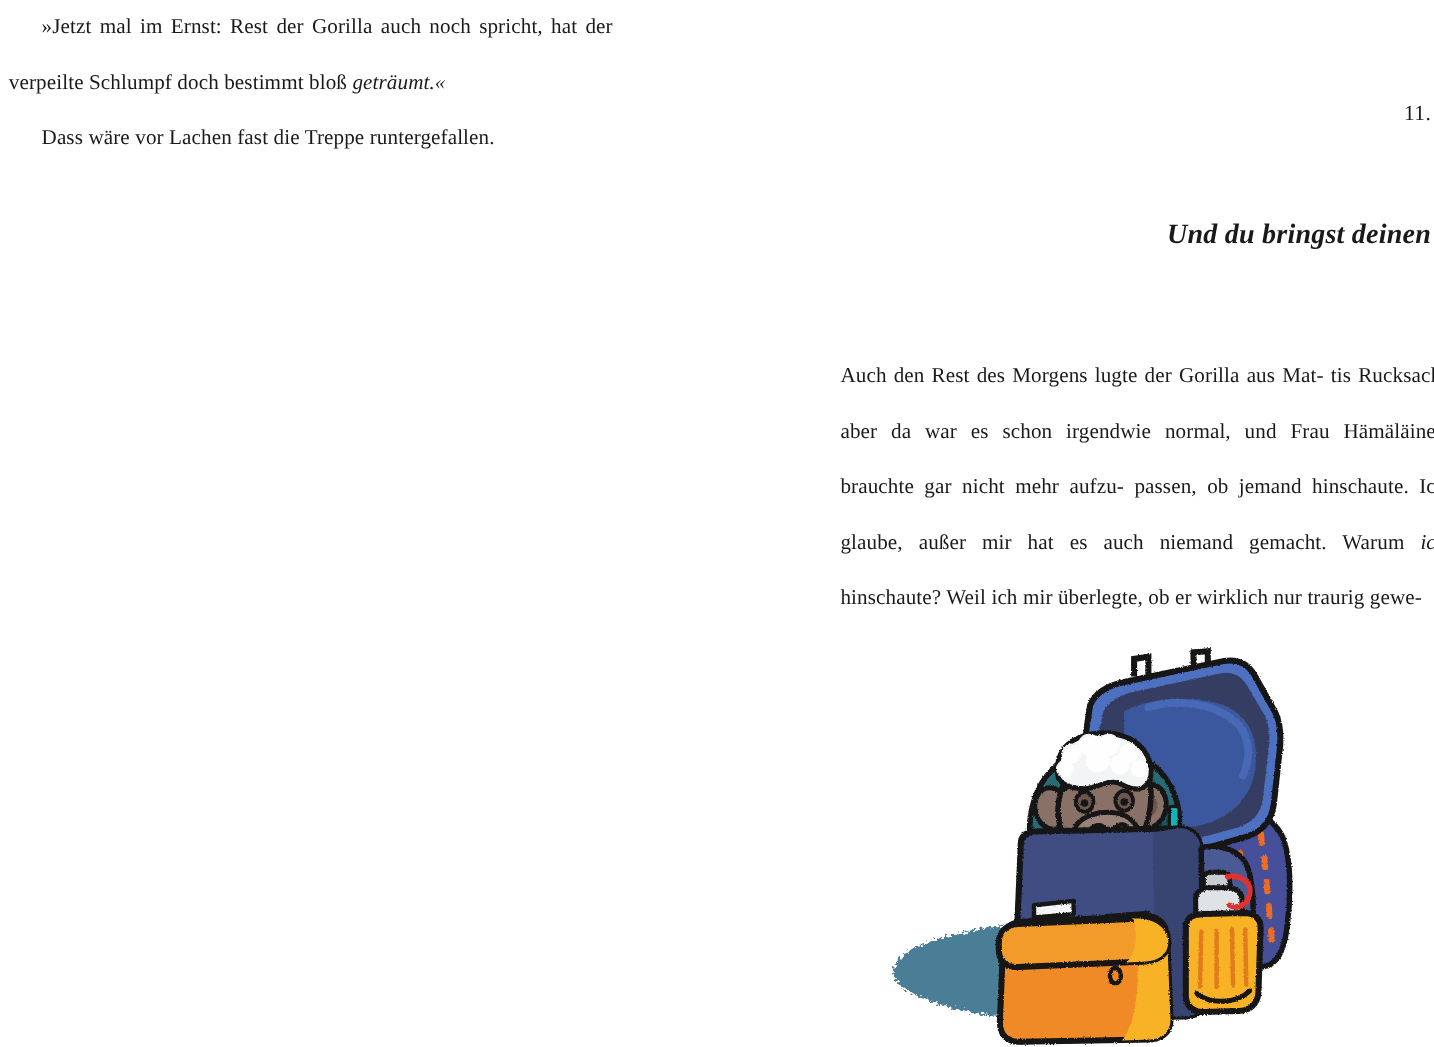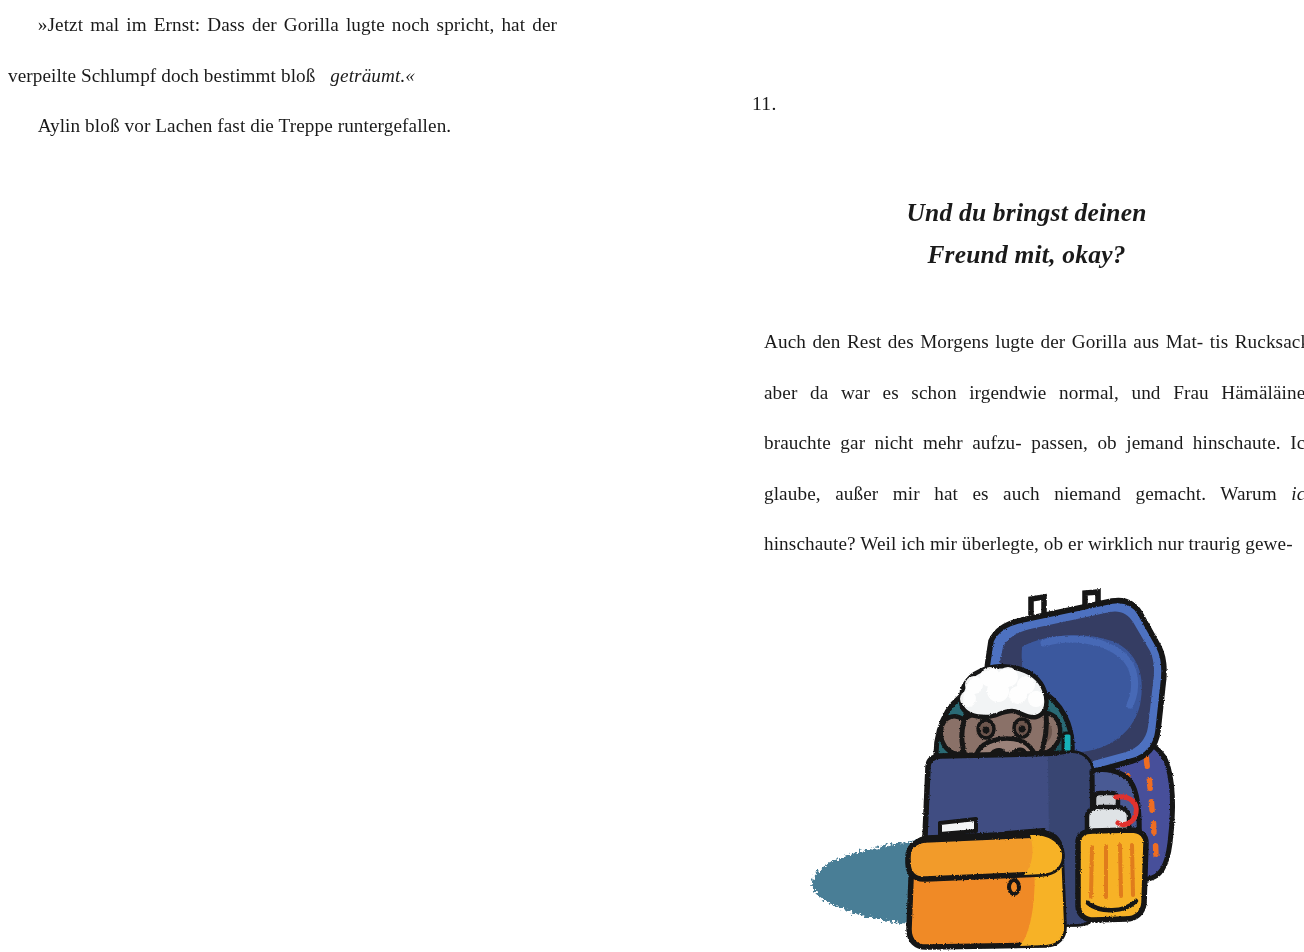--- a/index.html
+++ b/index.html
@@ -40,45 +40,45 @@
     margin: 0;
     font-size: 19.2px;
     line-height: 50.6px;
     text-align: justify;
     text-justify: inter-word;
     hyphens: manual;
     letter-spacing: 0.1px;
   }
   .body-par.indent { text-indent: 1.55em; }
   .body-par.last-of-block { text-align: left; }
-  .body-par .ital { font-style: italic; margin-left: 10px; }
+  .body-par .ital { font-style: italic; }
 
   
   .right-col {
     position: absolute;
     left: 100px;
     top: 0;
     width: 549px;
   }
   .chapter-num {
     position: absolute;
     left: 0;
     top: 93px;
     width: 549px;
-    text-align: left;
+    text-align: right;
     font-size: 19.5px;
     line-height: 22px;
     letter-spacing: 0.3px;
   }
   .chapter-title {
     position: absolute;
     left: 0;
     top: 175px;
     width: 549px;
-    text-align: center;
+    text-align: right;
     font-style: italic;
     font-size: 25.5px;
     line-height: 42px;
     letter-spacing: 0.2px;
   }
   .chapter-title .tline { display: block; }
 
   .right-body {
     position: absolute;
     left: 12px;
@@ -98,41 +98,40 @@
 </style>
 </head>
 <body>
 
 <div class="spread">
 
   <div class="page page-left">
     <div class="left-col">
 
       <p class="body-par indent">
-        <span>»Jetzt mal im Ernst: Dass der Gorilla lugte noch</span>
+        <span>»Jetzt mal im Ernst: Rest der Gorilla auch noch</span>
         <span>spricht, hat der verpeilte Schlumpf doch bestimmt bloß</span>
         <span class="ital">geträumt.«</span>
       </p>
 
 
       <p class="body-par indent last-of-block">
-        <span>Aylin bloß vor Lachen fast die Treppe runtergefallen.</span>
+        <span>Dass wäre vor Lachen fast die Treppe runtergefallen.</span>
       </p>
 
     </div>
   </div>
 
   <div class="page page-right">
     <div class="right-col">
 
       <div class="chapter-num">11.</div>
 
       <h1 class="chapter-title">
         <span class="tline">Und du bringst deinen</span>
-        <span class="tline">Freund mit, okay?</span>
       </h1>
 
       <div class="right-body">
         <p class="body-par">
           <span>Auch den Rest des Morgens lugte der Gorilla aus Mat-</span>
           <span>tis Rucksack, aber da war es schon irgendwie normal,</span>
           <span>und Frau Hämäläinen brauchte gar nicht mehr aufzu-</span>
           <span>passen, ob jemand hinschaute. Ich glaube, außer mir</span>
           <span>hat es auch niemand gemacht. Warum <i>ich</i> hinschaute?</span>
           <span>Weil ich mir überlegte, ob er wirklich nur traurig gewe-</span>

